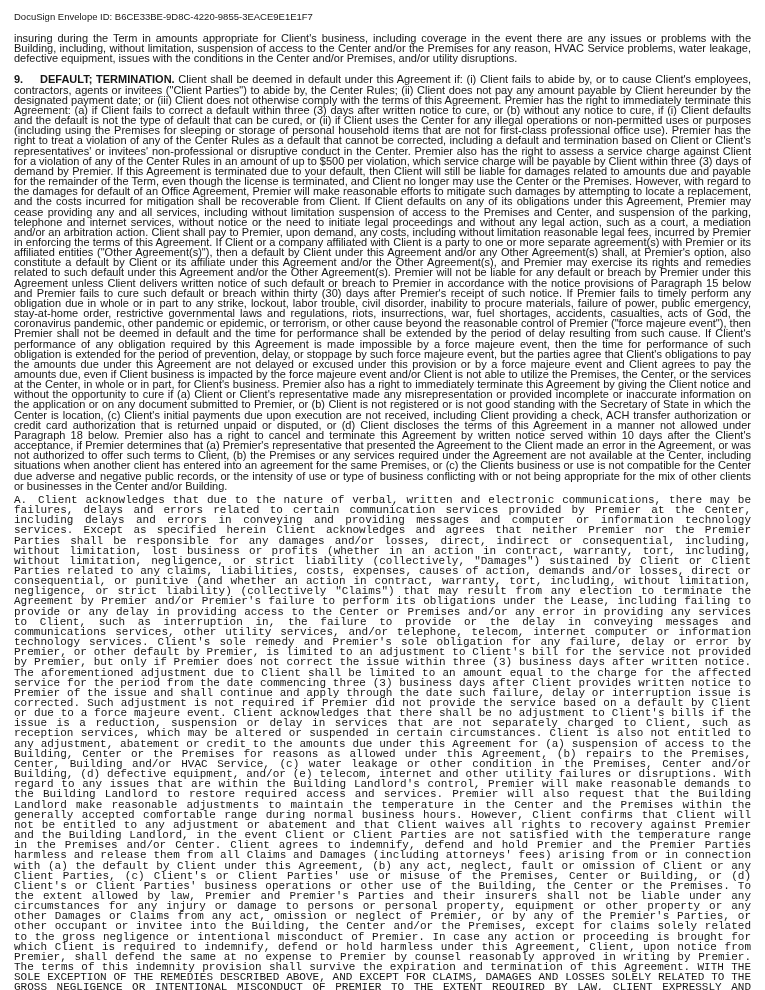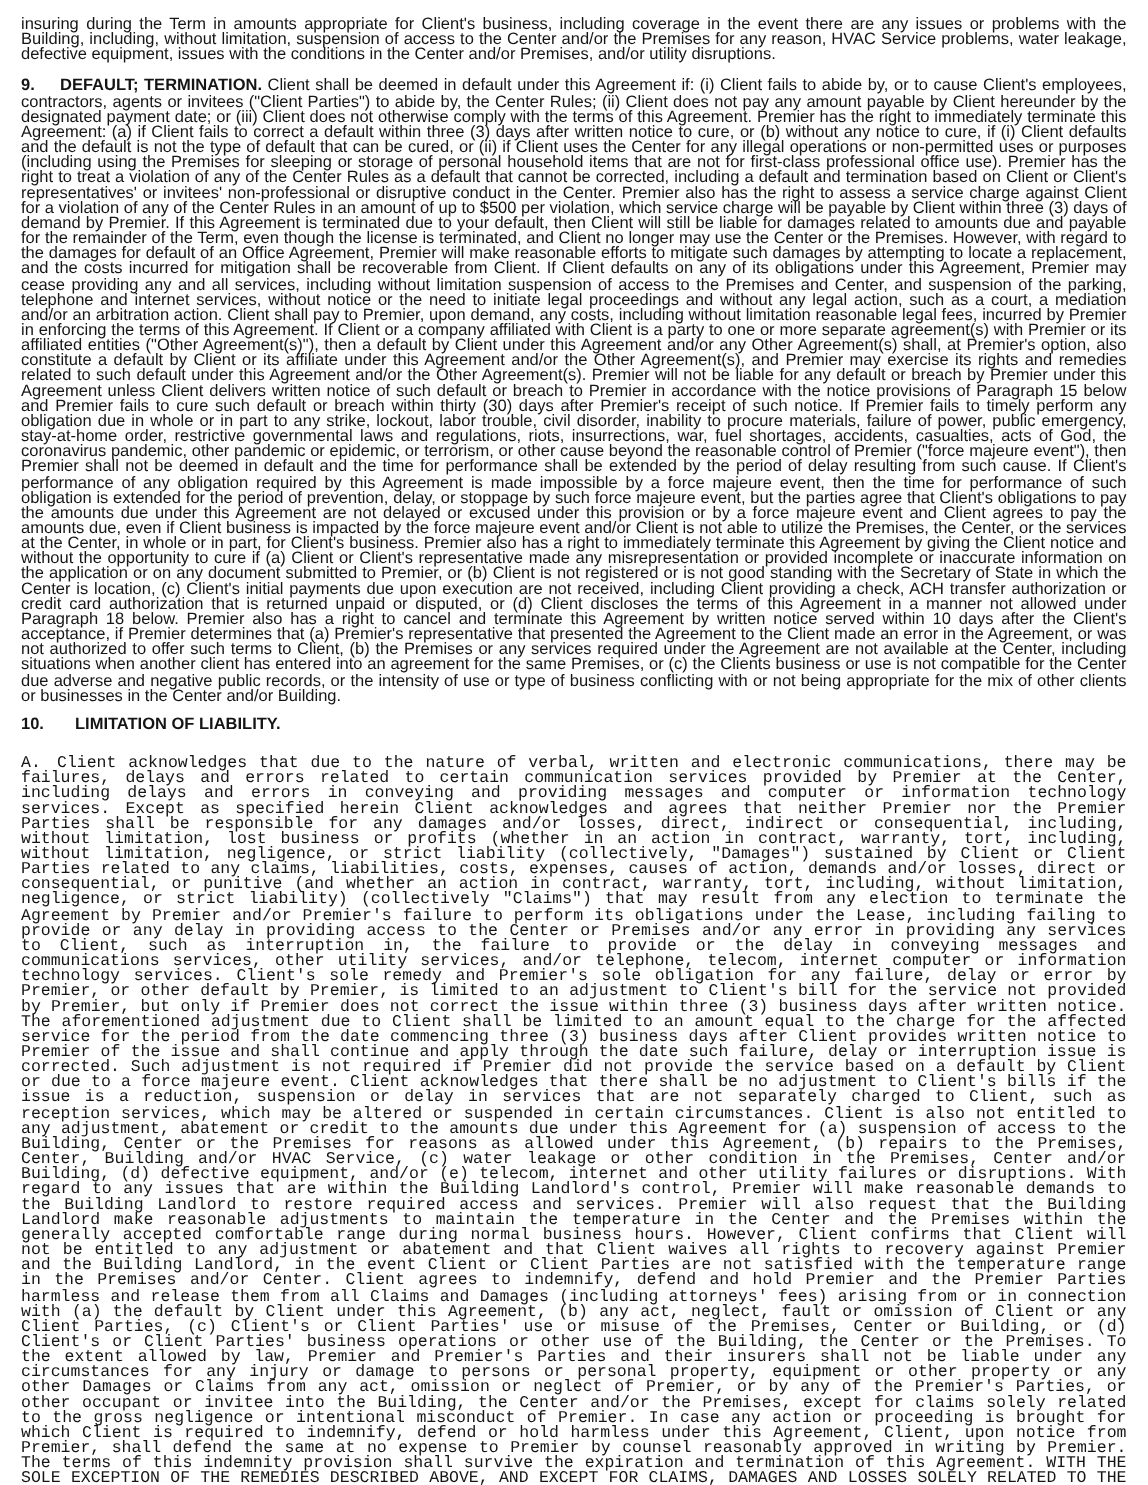--- a/index.html
+++ b/index.html
@@ -50,23 +50,23 @@
     text-align: justify;
     text-align-last: justify;
     font-family: Liberation Mono, monospace;
   }
 </style>
 </head>
 <body>
 
 <div class="page">
 
+  <div class="envelope-header">DocuSign Envelope ID: B6CE33BE-9D8C-4220-9855-3EACE9E1E1F7</div>
 
   <p class="para intro"><span>insuring during the Term in amounts appropriate for Client's business, including coverage in the event there are any issues or problems with the Building, including, without limitation, suspension of access to the Center and/or the Premises for any reason, HVAC Service problems, water leakage, defective equipment, issues with the conditions in the Center and/or Premises, and/or utility disruptions.</span></p>
 
   <p class="para section9"><span class="num w9 bold">9.</span><span class="bold">DEFAULT; TERMINATION.</span>
     <span>Client shall be deemed in default under this Agreement if: (i) Client fails to abide by, or to cause Client's employees, contractors, agents or invitees ("Client Parties") to abide by, the Center Rules; (ii) Client does not pay any amount payable by Client hereunder by the designated payment date; or (iii) Client does not otherwise comply with the terms of this Agreement.  Premier has the right to immediately terminate this Agreement: (a) if Client fails to correct a default within three (3) days after written notice to cure, or (b) without any notice to cure, if (i) Client defaults and the default is not the type of default that can be cured, or (ii) if Client uses the Center for any illegal operations or non-permitted uses or purposes (including using the Premises for sleeping or storage of personal household items that are not for first-class professional office use). Premier has the right to treat a violation of any of the Center Rules as a default that cannot be corrected, including a default and termination based on Client or Client's representatives' or invitees' non-professional or disruptive conduct in the Center.  Premier also has the right to assess a service charge against Client for a violation of any of the Center Rules in an amount of up to $500 per violation, which service charge will be payable by Client within three (3) days of demand by Premier. If this Agreement is terminated due to your default, then Client will still be liable for damages related to amounts due and payable for the remainder of the Term, even though the license is terminated, and Client no longer may use the Center or the Premises. However, with regard to the damages for default of an Office Agreement, Premier will make reasonable efforts to mitigate such damages by attempting to locate a replacement, and the costs incurred for mitigation shall be recoverable from Client.  If Client defaults on any of its obligations under this Agreement, Premier may cease providing any and all services, including without limitation suspension of access to the Premises and Center, and suspension of the parking, telephone and internet services, without notice or the need to initiate legal proceedings and without any legal action, such as a court, a mediation and/or an arbitration action.  Client shall pay to Premier, upon demand, any costs, including without limitation reasonable legal fees, incurred by Premier in enforcing the terms of this Agreement. If Client or a company affiliated with Client is a party to one or more separate agreement(s) with Premier or its affiliated entities ("Other Agreement(s)"), then a default by Client under this Agreement and/or any Other Agreement(s) shall, at Premier's option, also constitute a default by Client or its affiliate under this Agreement and/or the Other Agreement(s), and Premier may exercise its rights and remedies related to such default under this Agreement and/or the Other Agreement(s).  Premier will not be liable for any default or breach by Premier under this Agreement unless Client delivers written notice of such default or breach to Premier in accordance with the notice provisions of Paragraph 15 below and Premier fails to cure such default or breach within thirty (30) days after Premier's receipt of such notice.  If Premier fails to timely perform any obligation due in whole or in part to any strike, lockout, labor trouble, civil disorder, inability to procure materials, failure of power, public emergency, stay-at-home order, restrictive governmental laws and regulations, riots, insurrections, war, fuel shortages, accidents, casualties, acts of God, the coronavirus pandemic, other pandemic or epidemic, or terrorism, or other cause beyond the reasonable control of Premier ("force majeure event"), then Premier shall not be deemed in default and the time for performance shall be extended by the period of delay resulting from such cause.  If Client's performance of any obligation required by this Agreement is made impossible by a force majeure event, then the time for performance of such obligation is extended for the period of prevention, delay, or stoppage by such force majeure event, but the parties agree that Client's obligations to pay the amounts due under this Agreement are not delayed or excused under this provision or by a force majeure event and Client agrees to pay the amounts due, even if Client business is impacted by the force majeure event and/or Client is not able to utilize the Premises, the Center, or the services at the Center, in whole or in part, for Client's business. Premier also has a right to immediately terminate this Agreement by giving the Client notice and without the opportunity to cure if (a) Client or Client's representative made any misrepresentation or provided incomplete or inaccurate information on the application or on any document submitted to Premier, or (b) Client is not registered or is not good standing with the Secretary of State in which the Center is location, (c) Client's initial payments due upon execution are not received, including Client providing a check, ACH transfer authorization or credit card authorization that is returned unpaid or disputed, or (d) Client discloses the terms of this Agreement in a manner not allowed under Paragraph 18 below. Premier also has a right to cancel and terminate this Agreement by written notice served within 10 days after the Client's acceptance, if Premier determines that (a) Premier's representative that presented the Agreement to the Client made an error in the Agreement, or was not authorized to offer such terms to Client, (b) the Premises or any services required under the Agreement are not available at the Center, including situations when another client has entered into an agreement for the same Premises, or (c) the Clients business or use is not compatible for the Center due adverse and negative public records, or the intensity of use or type of business conflicting with or not being appropriate for the mix of other clients or businesses in the Center and/or Building.</span></p>
 
-  <p class="para heading"><span class="num w10 bold">10.</span><span class="bold">LIMITATION OF LIABILITY.</span></p>
 
   <p class="para justify-last"><span class="num wA">A.</span><span>Client acknowledges that due to the nature of verbal, written and electronic communications, there may be failures, delays and errors related to certain communication services provided by Premier at the Center, including delays and errors in conveying and providing messages and computer or information technology services.  Except as specified herein Client acknowledges and agrees that neither Premier nor the Premier Parties shall be responsible for any damages and/or losses, direct, indirect or consequential, including, without limitation, lost business or profits (whether in an action in contract, warranty, tort, including, without limitation, negligence, or strict liability (collectively, "Damages") sustained by Client or Client Parties related to any claims, liabilities, costs, expenses, causes of action, demands and/or losses, direct or consequential, or punitive (and whether an action in contract, warranty, tort, including, without limitation, negligence, or strict liability) (collectively "Claims") that may result from any election to terminate the Agreement by Premier and/or Premier's failure to perform its obligations under the Lease, including failing to provide or any delay in providing access to the Center or Premises and/or any error in providing any services to Client, such as interruption in, the failure to provide or the delay in conveying messages and communications services, other utility services, and/or telephone, telecom, internet computer or information technology services. Client's sole remedy and Premier's sole obligation for any failure, delay or error by Premier, or other default by Premier, is limited to an adjustment to Client's bill for the service not provided by Premier, but only if Premier does not correct the issue within three (3) business days after written notice. The aforementioned adjustment due to Client shall be limited to an amount equal to the charge for the affected service for the period from the date commencing three (3) business days after Client provides written notice to Premier of the issue and shall continue and apply through the date such failure, delay or interruption issue is corrected.  Such adjustment is not required if Premier did not provide the service based on a default by Client or due to a force majeure event.  Client acknowledges that there shall be no adjustment to Client's bills if the issue is a reduction, suspension or delay in services that are not separately charged to Client, such as reception services, which may be altered or suspended in certain circumstances.  Client is also not entitled to any adjustment, abatement or credit to the amounts due under this Agreement for (a) suspension of access to the Building, Center or the Premises for reasons as allowed under this Agreement, (b) repairs to the Premises, Center, Building and/or HVAC Service, (c) water leakage or other condition in the Premises, Center and/or Building, (d) defective equipment, and/or (e) telecom, internet and other utility failures or disruptions. With regard to any issues that are within the Building Landlord's control, Premier will make reasonable demands to the Building Landlord to restore required access and services.  Premier will also request that the Building Landlord make reasonable adjustments to maintain the temperature in the Center and the Premises within the generally accepted comfortable range during normal business hours. However, Client confirms that Client will not be entitled to any adjustment or abatement and that Client waives all rights to recovery against Premier and the Building Landlord, in the event Client or Client Parties are not satisfied with the temperature range in the Premises and/or Center. Client agrees to indemnify, defend and hold Premier and the Premier Parties harmless and release them from all Claims and Damages (including attorneys' fees) arising from or in connection with (a) the default by Client under this Agreement, (b) any act, neglect, fault or omission of Client or any Client Parties, (c) Client's or Client Parties' use or misuse of the Premises, Center or Building, or (d) Client's or Client Parties' business operations or other use of the Building, the Center or the Premises.  To the extent allowed by law, Premier and Premier's Parties and their insurers shall not be liable under any circumstances for any injury or damage to persons or personal property, equipment or other property or any other Damages or Claims from any act, omission or neglect of Premier, or by any of the Premier's Parties, or other occupant or invitee into the Building, the Center and/or the Premises, except for claims solely related to the gross negligence or intentional misconduct of Premier.  In case any action or proceeding is brought for which Client is required to indemnify, defend or hold harmless under this Agreement, Client, upon notice from Premier, shall defend the same at no expense to Premier by counsel reasonably approved in writing by Premier.  The terms of this indemnity provision shall survive the expiration and termination of this Agreement.  WITH THE SOLE EXCEPTION OF THE REMEDIES DESCRIBED ABOVE, AND EXCEPT FOR CLAIMS, DAMAGES AND LOSSES SOLELY RELATED TO THE GROSS NEGLIGENCE OR INTENTIONAL MISCONDUCT OF PREMIER TO THE EXTENT REQUIRED BY LAW, CLIENT EXPRESSLY AND SPECIFICALLY AGREES TO (A) WAIVE ALL CLAIMS, (B) NOT MAKE ANY CLAIM AGAINST PREMIER OR THE PREMIER PARTIES, AND (C) INDEMNIFY AND HOLD PREMIER AND THE BUILDING LANDLORD HARMLESS FROM AND AGAINST, ANY CLAIMS FOR, DAMAGES, EVEN IF PREMIER HAS BEEN ADVISED OF THE POSSIBILITY OF SUCH LIABILITIES), ARISING FROM ANY CAUSE OR EVENT, INCLUDING CLAIMS AND DAMAGES FROM ANY CASUALTY OR FORCE MAJEURE EVENT, ANY FAILURE, DELAY OR ERROR BY PREMIER OR BY ANY OF PREMIER'S PARTIES, ANY ISSUES OR PROBLEMS WITH THE BUILDING, CENTER, PREMISES OR MEETING ROOMS,</span></p>
 
 </div>
 
 </body></html>

